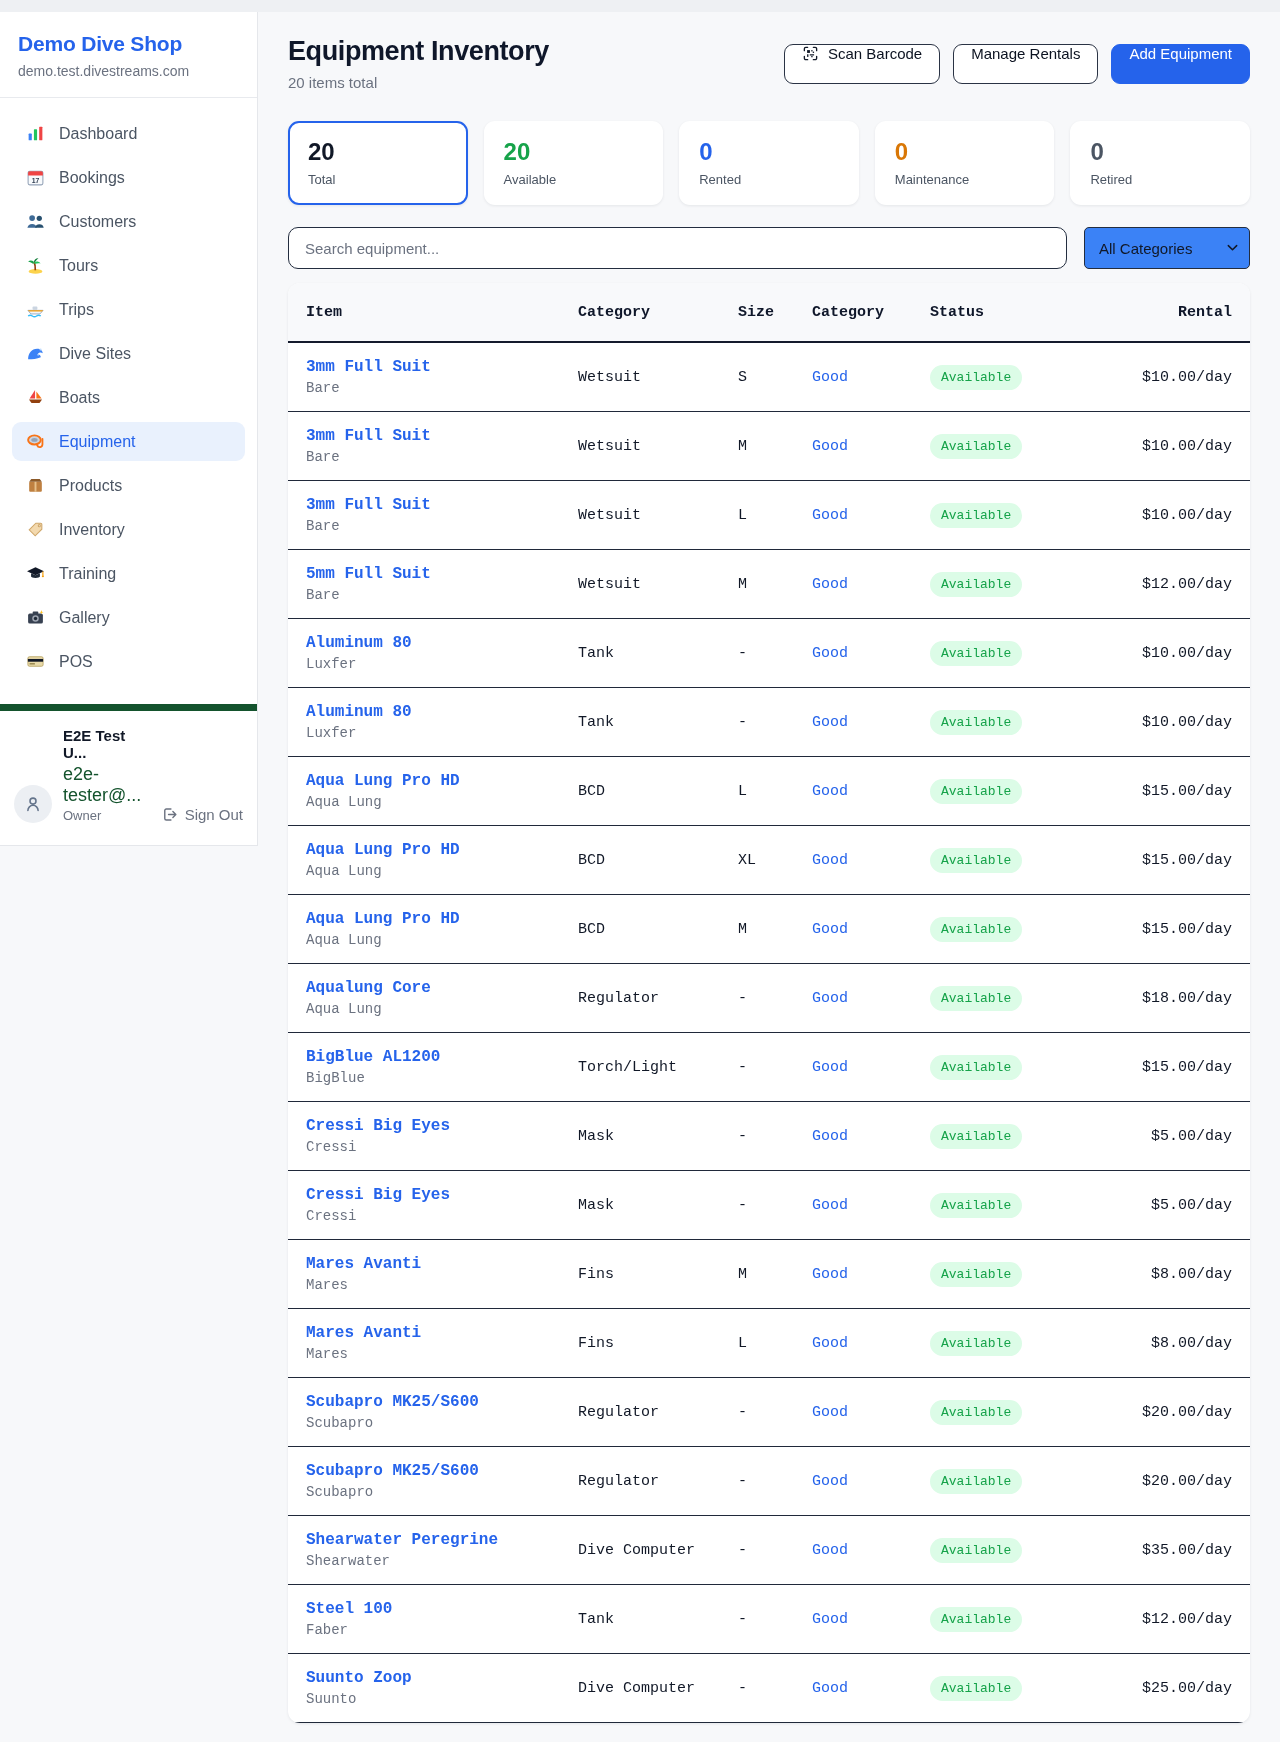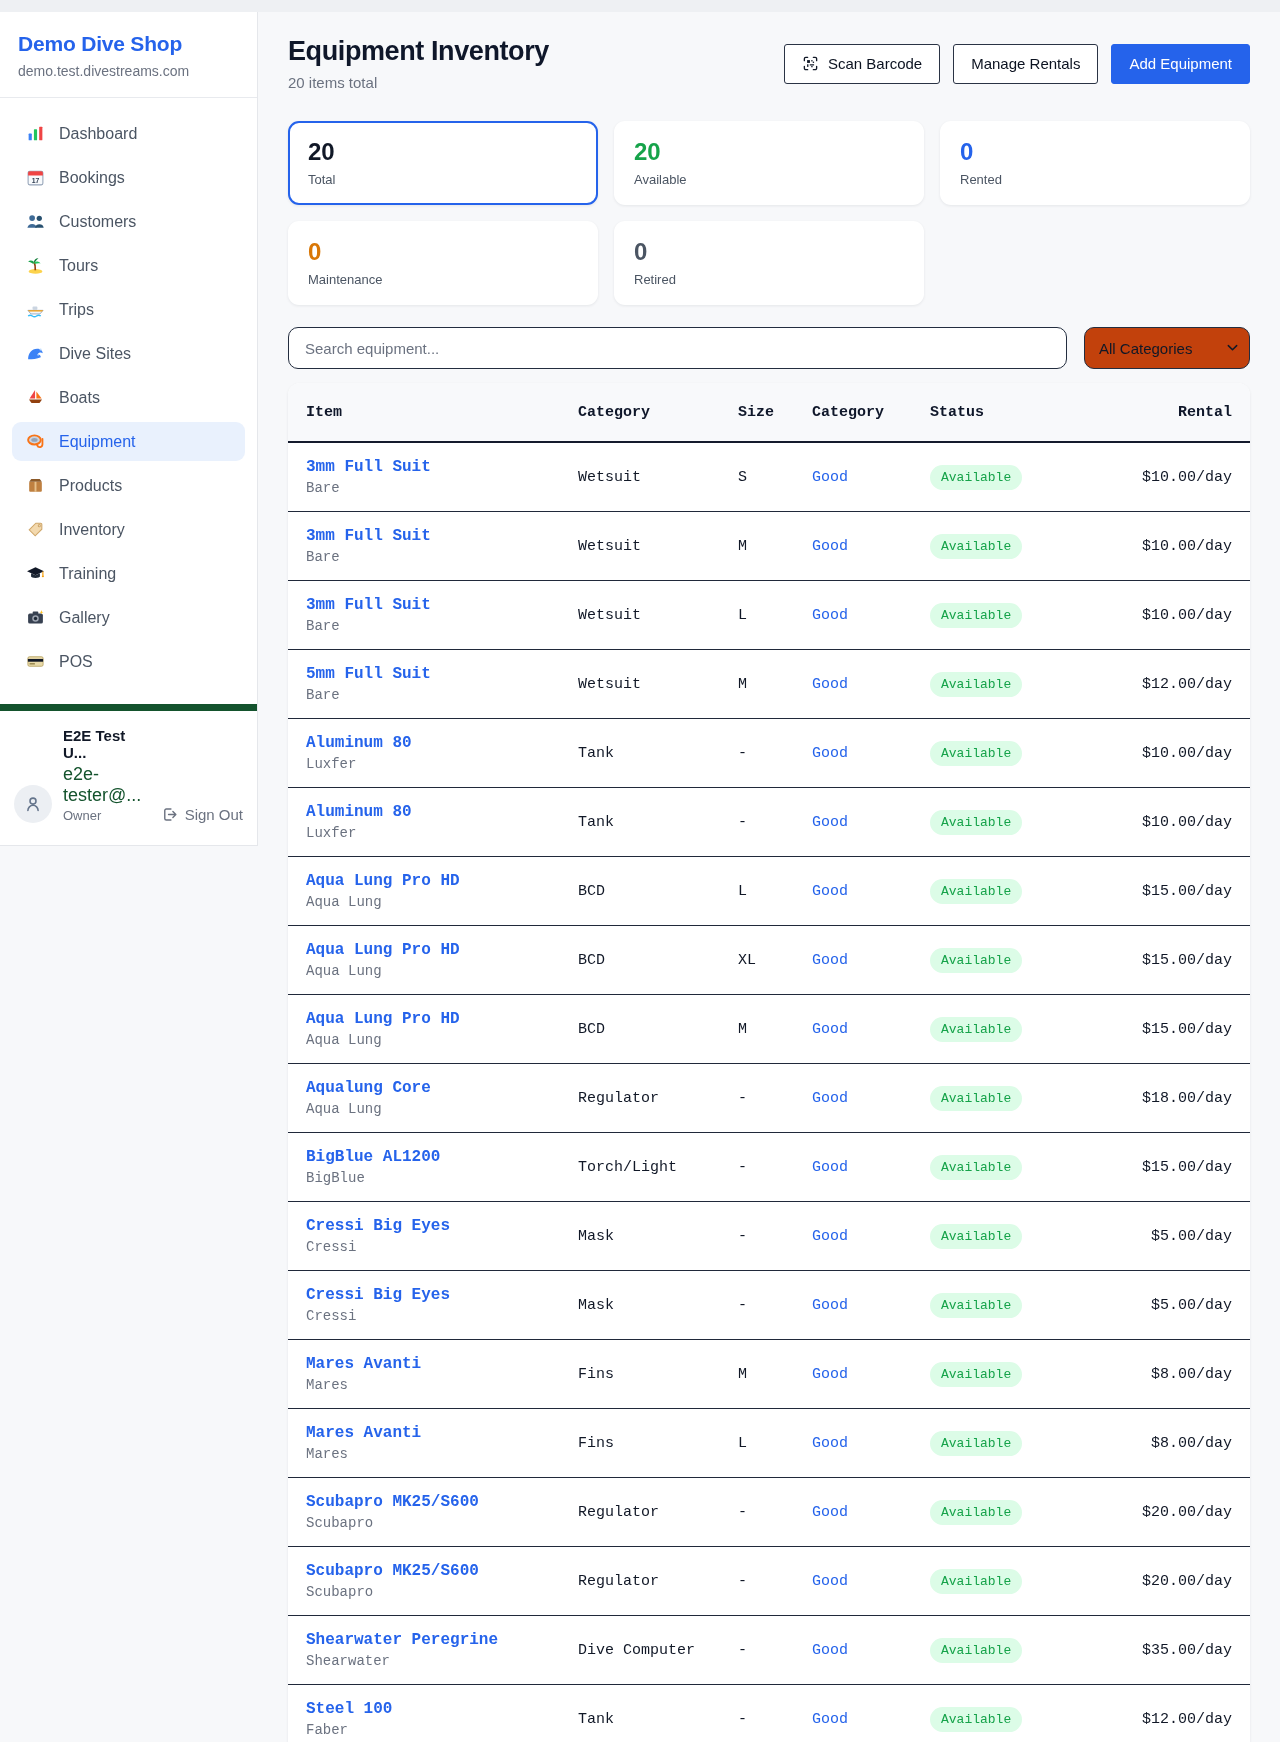--- a/index.html
+++ b/index.html
@@ -30,43 +30,43 @@
   .signout { display:flex; align-items:center; gap:7px; color:#6b7280; font-size:15px;
              cursor:pointer; white-space:nowrap; }
 
   
   .main { margin-left:258px; padding:24px 30px 12px; }
   .pagehead { display:flex; align-items:center; }
   .ph-left { flex:1; }
   .page-title { font-size:27px; font-weight:700; color:#0f172a; letter-spacing:-.4px; }
   .page-sub { font-size:15px; color:#6b7280; margin-top:7px; }
   .ph-actions { display:flex; gap:13px; align-items:center; }
-  .btn { height:40px; border-radius:3px; font-size:15px; display:inline-flex; align-items:center;
+  .btn { height:40px; border-radius:9px; font-size:15px; display:inline-flex; 
          gap:9px; padding:0 17px; cursor:pointer; background:#fff; border:1.5px solid #2a3344;
          color:#0b1220; font-weight:500; }
   .btn-primary { background:#2563eb; border:1.5px solid #2563eb; color:#fff; font-weight:500; }
 
   
-  .stats { display:grid; grid-template-columns:repeat(3,1fr); gap:16px; margin-top:30px; }
+  .stats { display:grid; grid-template-columns:repeat(5,1fr); gap:16px; margin-top:30px; }
   .stat { background:#fff; border-radius:11px; padding:15px 18px; box-shadow:0 1px 3px rgba(15,23,42,.08);
           border:2px solid transparent; cursor:pointer; height:84px; }
   .stat.selected { border-color:#2563eb; }
   .stat-val { font-size:24px; font-weight:700; color:#111827; }
   .stat-lbl { font-size:13px; color:#4b5563; margin-top:6px; }
   .v-available { color:#16a34a; } .v-rented { color:#2563eb; }
   .v-maintenance { color:#d97706; } .v-retired { color:#4b5563; }
 
   
   .filters { display:flex; gap:17px; margin-top:22px; }
   .search { flex:1; height:42px; border:1.5px solid #232d3f; border-radius:10px; padding:0 16px;
             font-size:15px; color:#111827; background:#fff; font-family:"Liberation Sans",sans-serif; }
   .search::placeholder { color:#6b7280; }
   .sel-wrap { position:relative; width:166px; }
-  .sel-wrap select { width:100%; height:42px; border:1.5px solid #232d3f; border-radius:10px;
-            background:#c2410c; font-size:15px; color:#111827; padding:0 32px 0 14px; appearance:none;
+  .sel-wrap select { width:100%; height:42px; border:1.5px solid #232d3f; border-radius:5px;
+            background:#3b82f6; font-size:15px; color:#111827; padding:0 32px 0 14px; appearance:none;
             -webkit-appearance:none; cursor:pointer; font-family:"Liberation Sans",sans-serif; }
   .sel-chev { position:absolute; right:11px; top:14px; pointer-events:none; }
 
   
   .tcard { background:#fff; border-radius:12px; margin-top:14px; overflow:hidden;
            box-shadow:0 1px 3px rgba(15,23,42,.08);font-family:Liberation Mono, monospace; }
   .thead, .trow { display:grid; grid-template-columns:272px 160px 74px 118px 196px 1fr;
                   align-items:center; padding:0 18px; }
   .thead { height:60px; background:#f8f9fb; border-bottom:2px solid #141b2d; }
   .th { font-size:15px; font-weight:700; color:#0f172a; }

